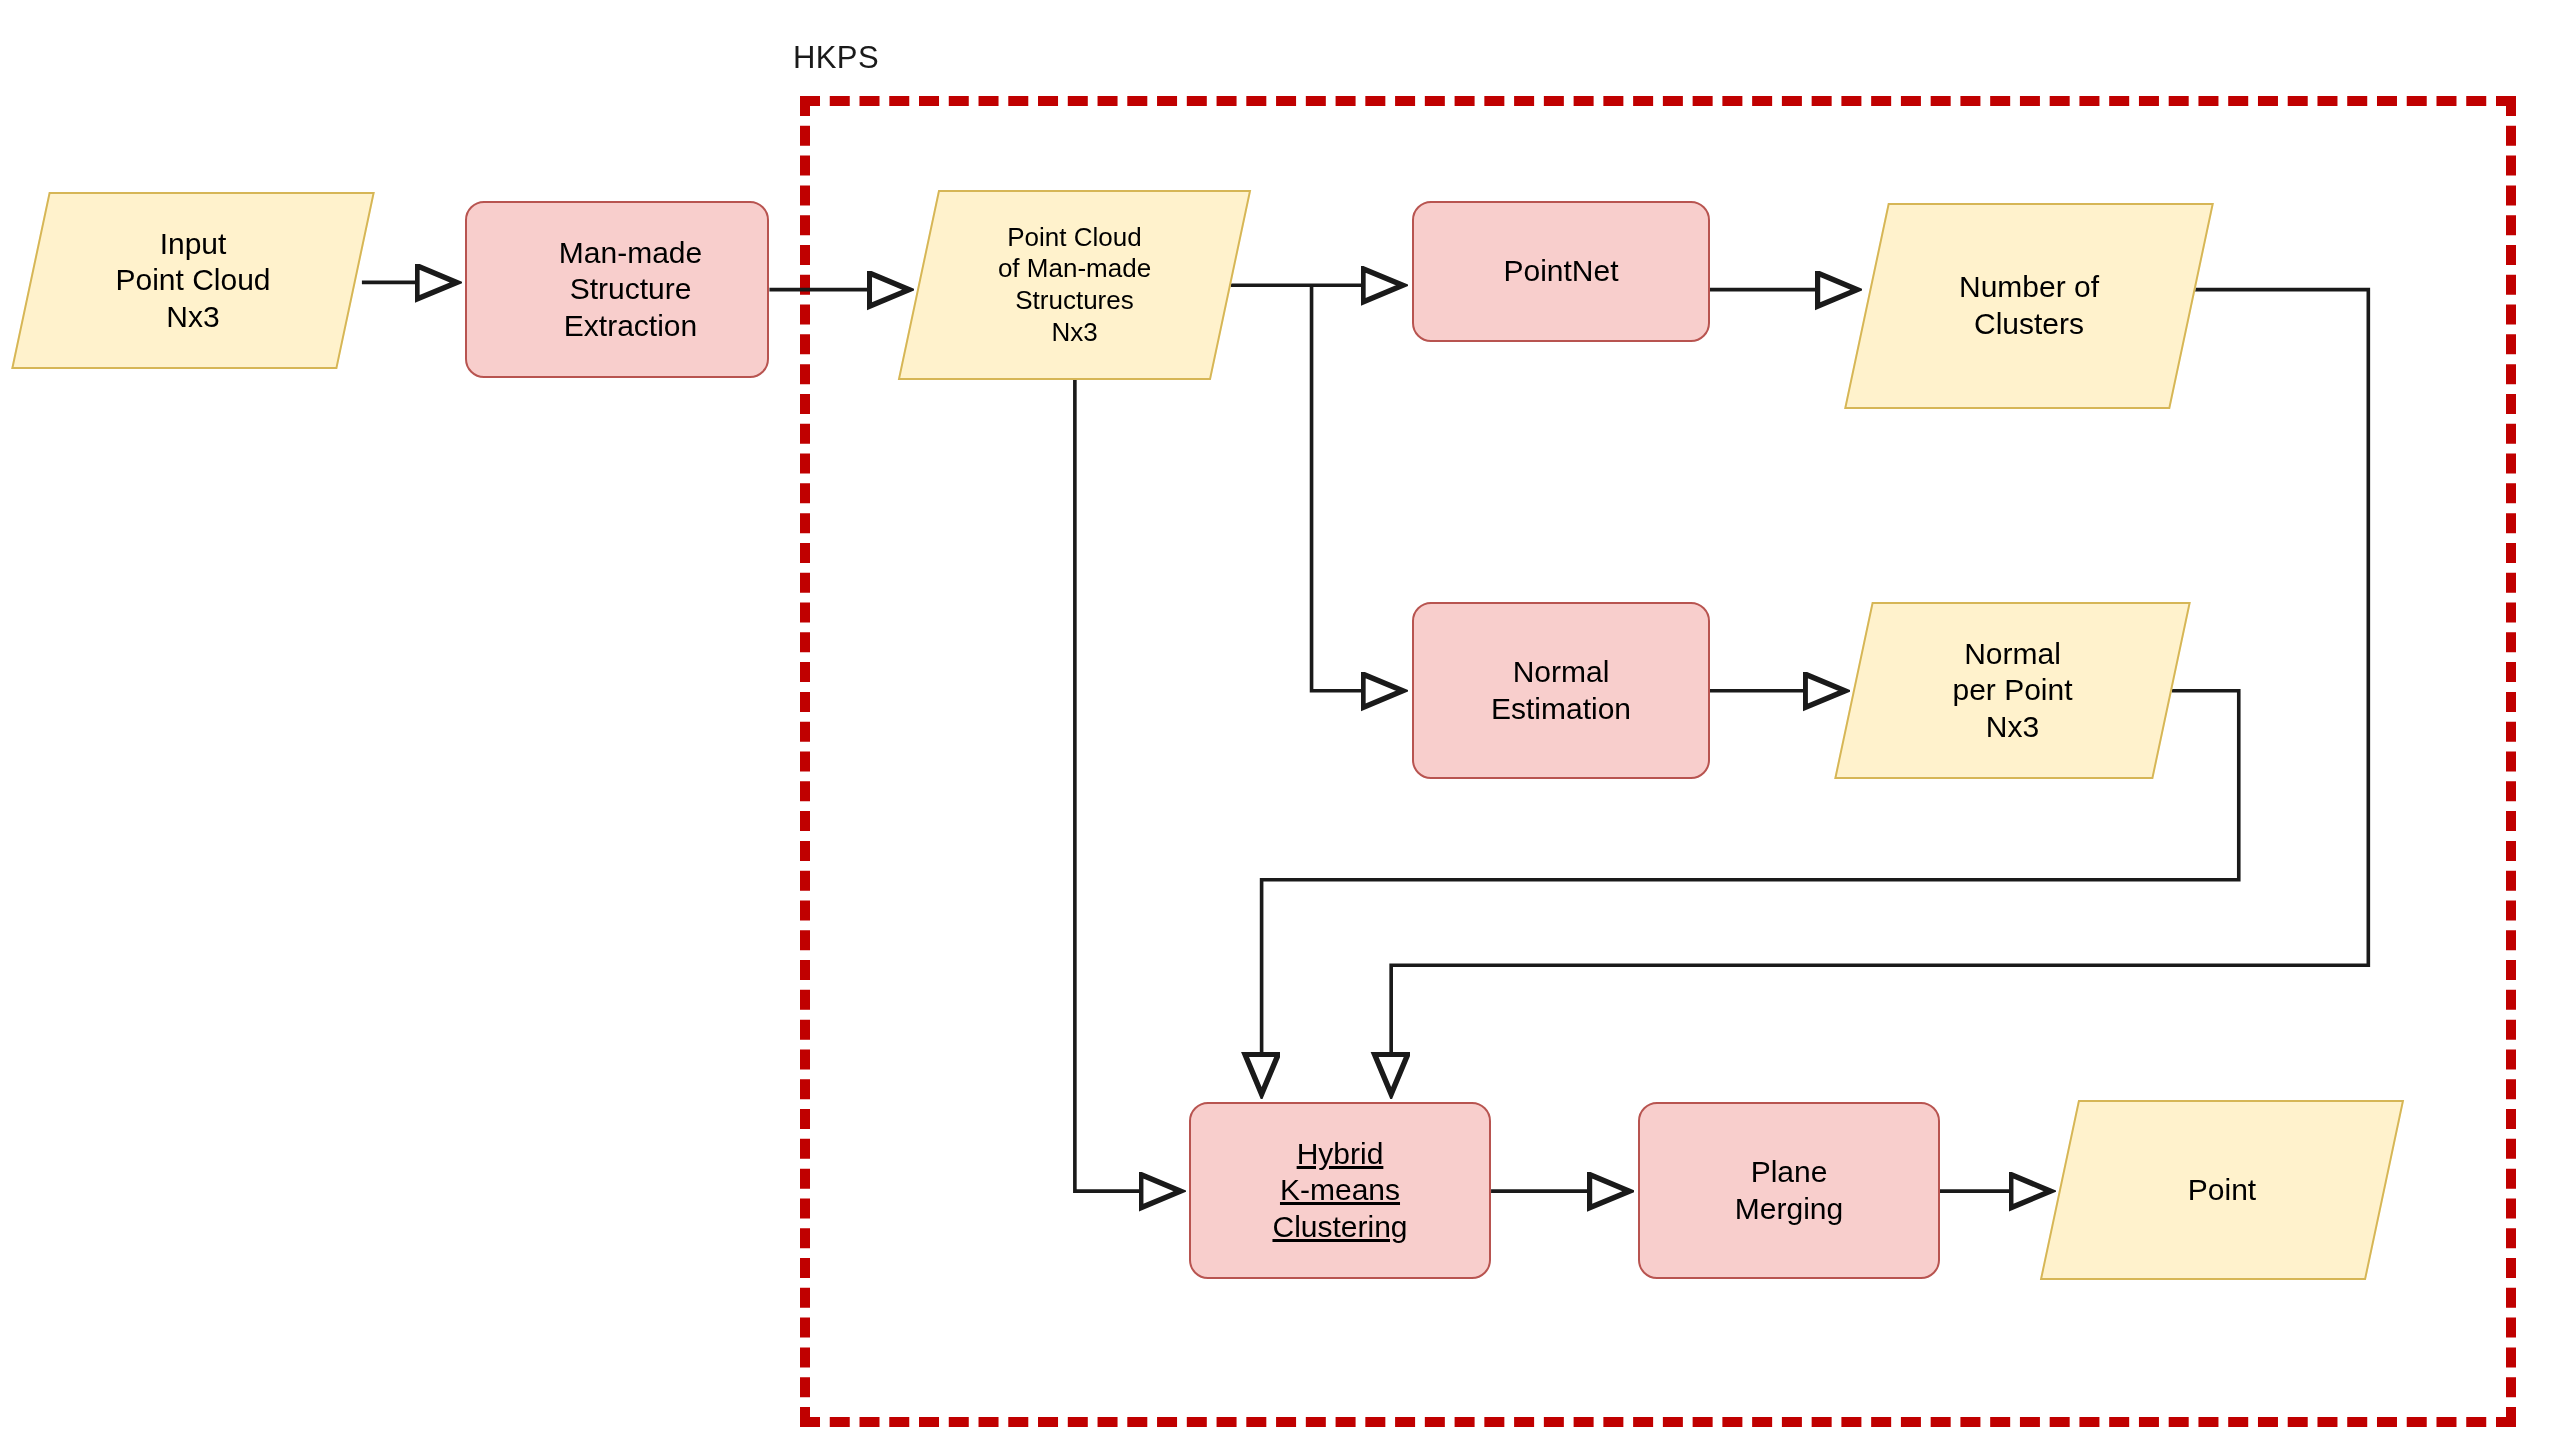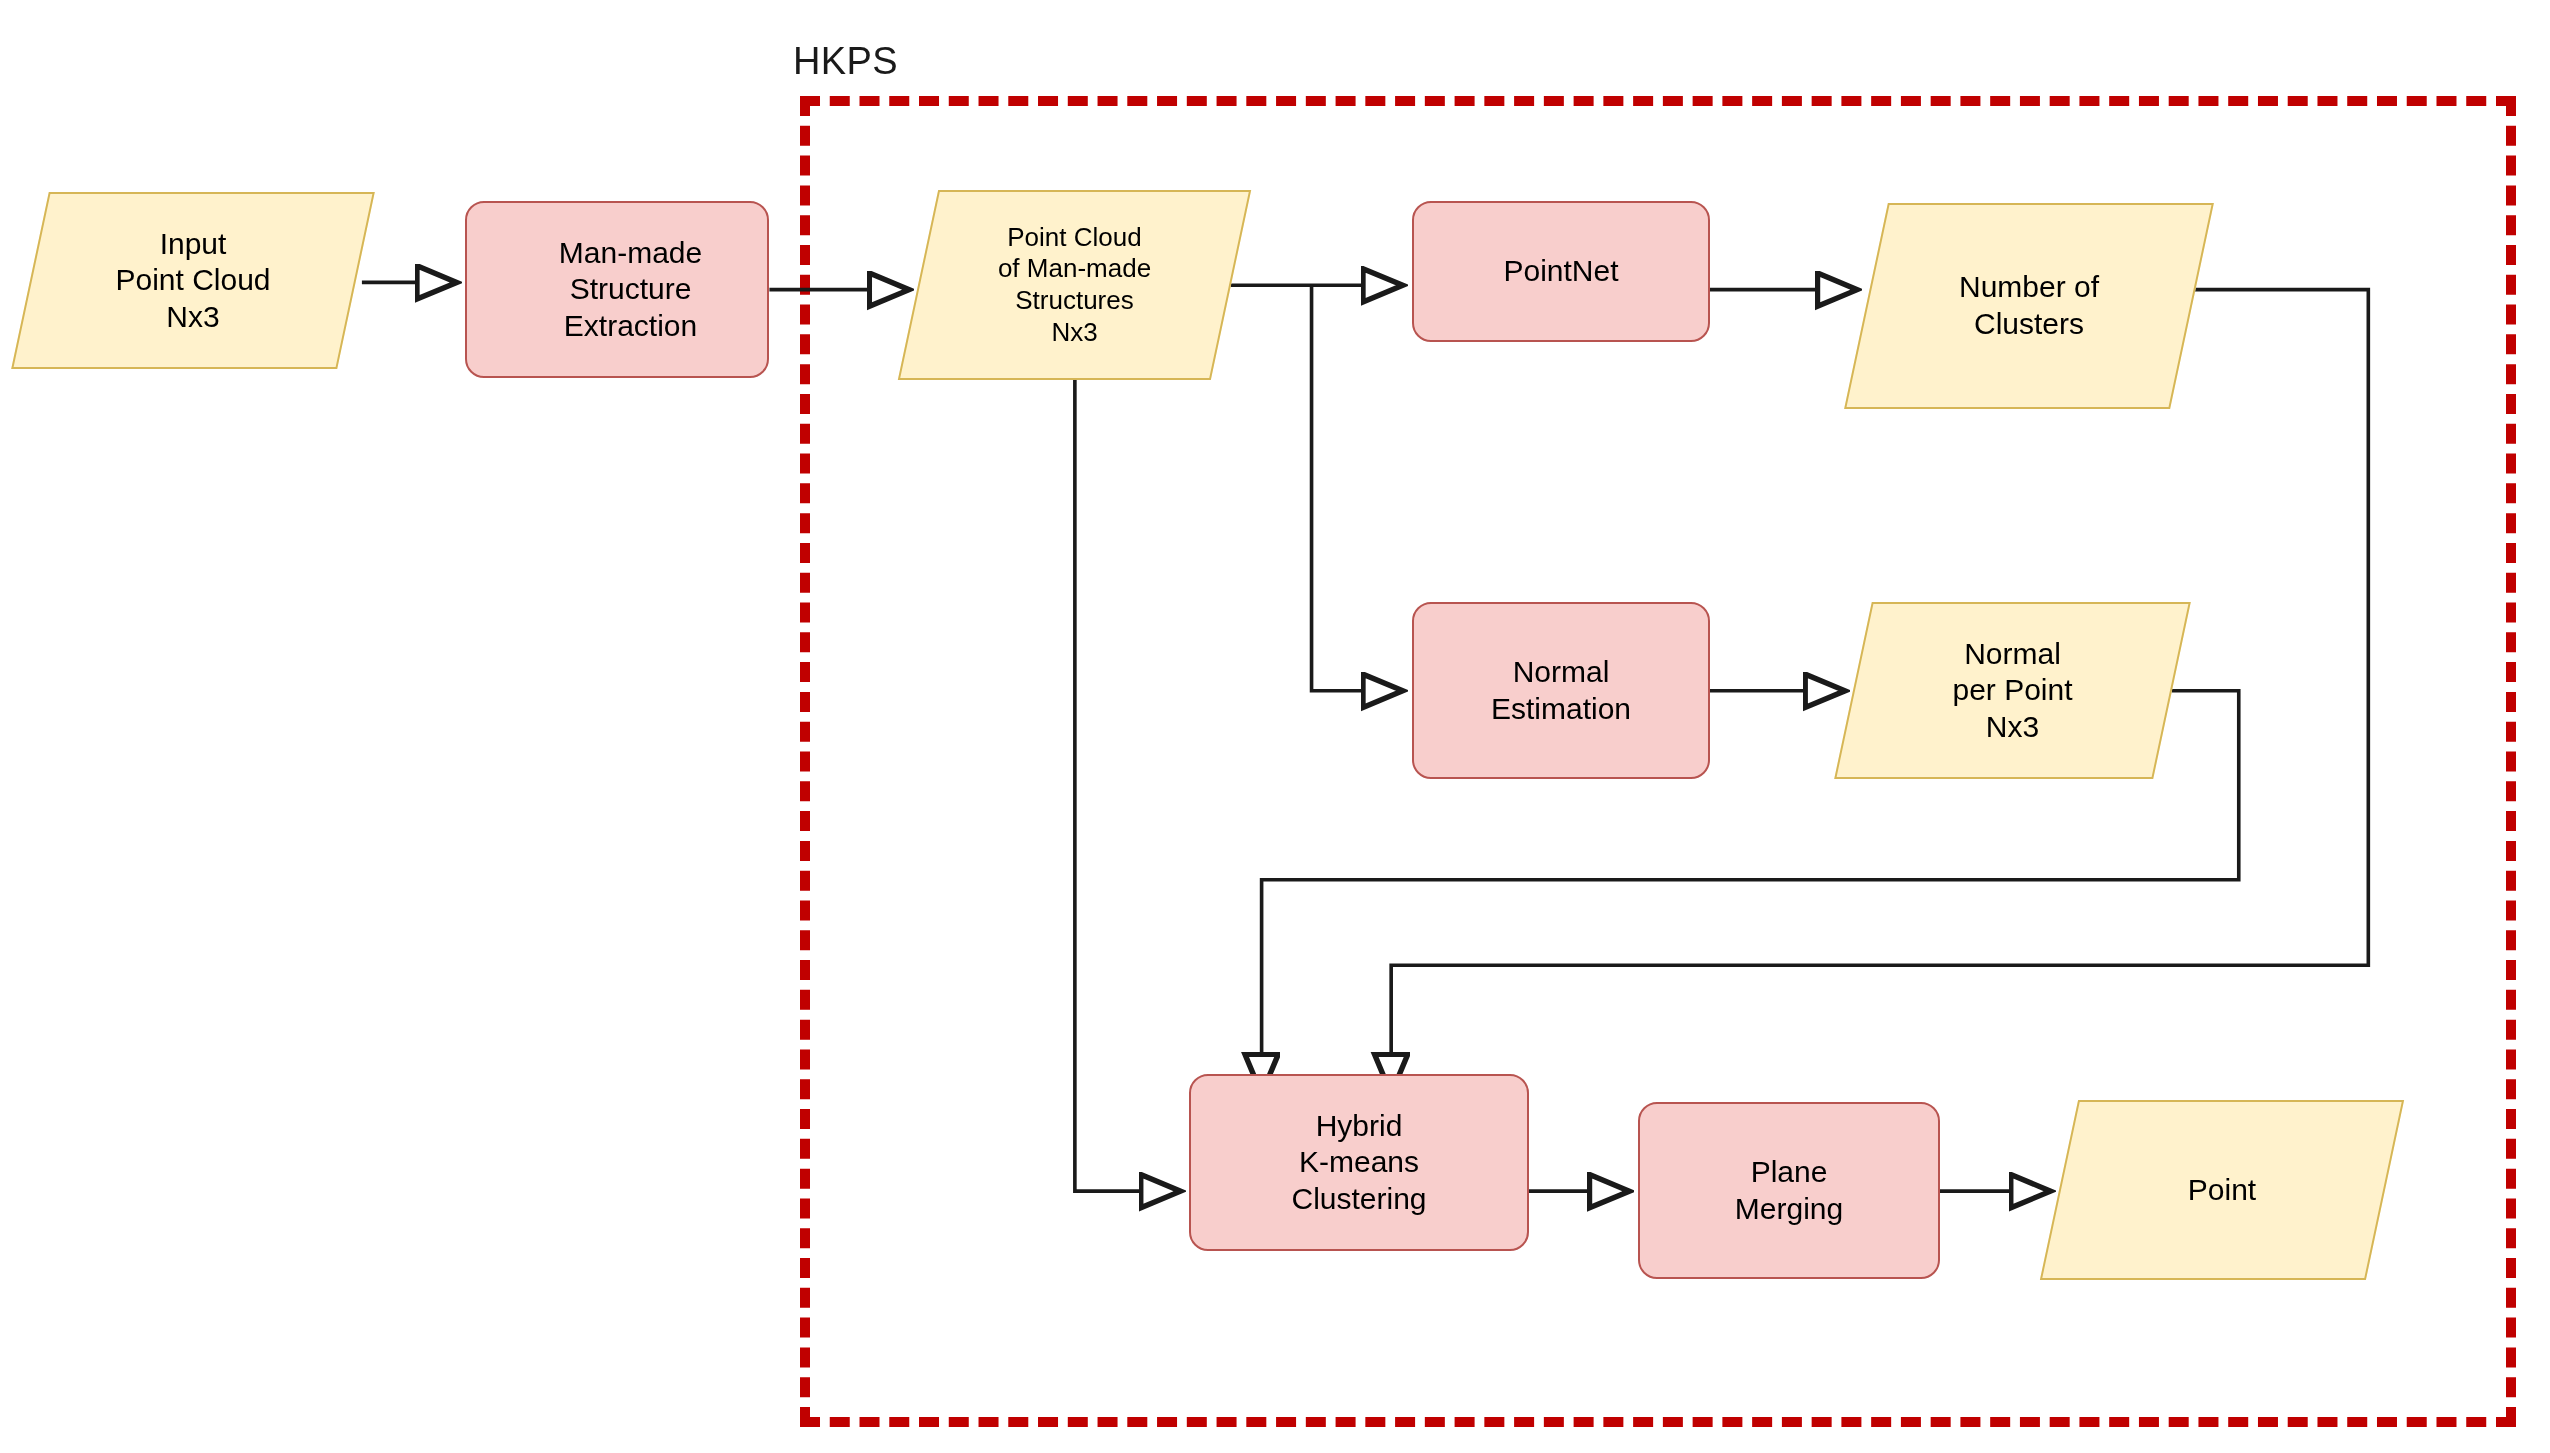--- a/index.html
+++ b/index.html
@@ -20,21 +20,21 @@
   }
   
   .group-box {
     position: absolute;
     box-sizing: border-box;
     border-style: dashed;
     background: transparent;
   }
   .group-label {
     position: absolute;
-    font-size: 38px;
+    font-size: 31px;
     color: #1a1a1a;
     white-space: nowrap;
     letter-spacing: 0.4px;
   }
   
   .node {
     position: absolute;
     box-sizing: border-box;
     display: flex;
     align-items: center;
@@ -145,21 +145,21 @@
       <div class="node process" style="left: 1412px; top: 602px; width: 298px; height: 177px; font-size: 30px;">
         <span class="node-text">Normal
 Estimation</span>
       </div>
       <div class="node data" style="left: 1853px; top: 602px; width: 319px; height: 177px; font-size: 30px;">
         <div class="skewbg"></div>
         <span class="node-text">Normal
 per Point
 Nx3</span>
       </div>
-      <div class="node process" style="left: 1189px; top: 1074px; width: 340px; height: 177px; font-size: 30px;">
+      <div class="node process" style="left: 1189px; top: 1102px; width: 302px; height: 177px; font-size: 30px; text-decoration: underline;">
         <span class="node-text">Hybrid
 K-means
 Clustering</span>
       </div>
       <div class="node process" style="left: 1638px; top: 1102px; width: 302px; height: 177px; font-size: 30px;">
         <span class="node-text">Plane
 Merging</span>
       </div>
       <div class="node data" style="left: 2059px; top: 1100px; width: 326px; height: 180px; font-size: 30px;">
         <div class="skewbg"></div>

